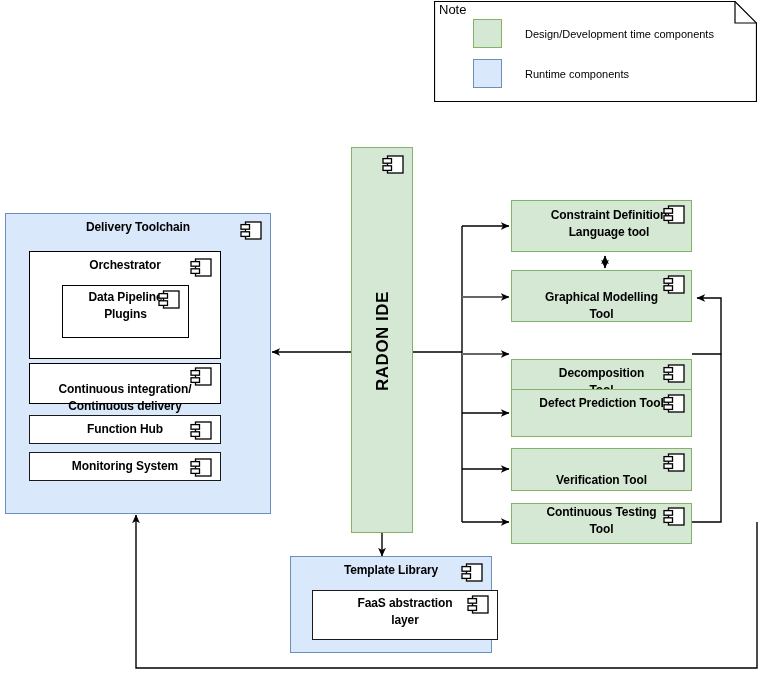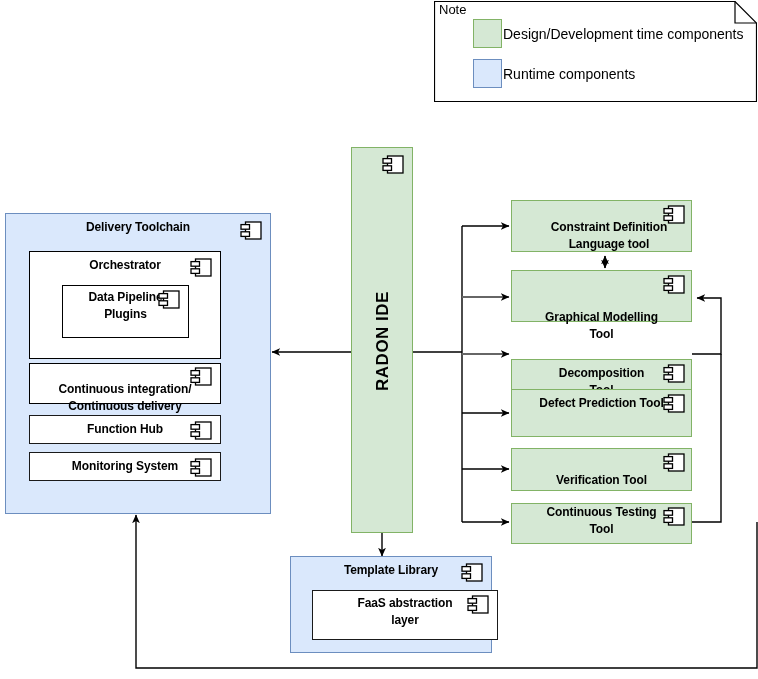--- a/index.html
+++ b/index.html
@@ -59,21 +59,21 @@
     position:absolute;left:434px;top:1px;width:323px;height:101px;
     box-sizing:border-box;
     border-radius:23px;
   }
   #note .note-shape{position:absolute;left:0;top:0;width:100%;height:100%;}
   #note .note-title{
     position:absolute;left:5px;top:1px;font-size:13px;font-weight:normal;
   }
   .legend-row{position:absolute;display:flex;align-items:center;}
   .legend-sw{width:29px;height:29px;box-sizing:border-box;}
-  .legend-tx{margin-left:1px;font-size:14px;font-weight:normal;white-space:nowrap;}
+  .legend-tx{margin-left:23px;font-size:11px;font-weight:normal;white-space:nowrap;}
 
   
   #wires{position:absolute;left:0;top:0;width:758px;height:679px;pointer-events:none;}
 </style>
 </head>
 <body>
 
 <div id="canvas">
 
   <svg id="wires" viewBox="0 0 758 679" xmlns="http://www.w3.org/2000/svg">
@@ -262,35 +262,35 @@
     <span class="uml-icon" style="right:8px;top:4px;">
       <svg viewBox="0 0 22 19" xmlns="http://www.w3.org/2000/svg">
         <rect x="5.5" y="1" width="15.5" height="17" fill="#ffffff" stroke="#000000" stroke-width="1.3"></rect>
         <rect x="1" y="3.6" width="8.5" height="4.6" fill="#ffffff" stroke="#000000" stroke-width="1.3"></rect>
         <rect x="1" y="10.8" width="8.5" height="4.6" fill="#ffffff" stroke="#000000" stroke-width="1.3"></rect>
       </svg>
     </span>
   </div>
 
   <div class="comp green titled" style="left:511px;top:200px;width:181px;height:52px;">
-    <span class="label" style="padding-top:18px;margin-left:15px;">
+    <span class="label" style="padding-top:6px;margin-left:15px;">
       <span>Constraint Definition</span><br>
       <span>Language tool</span>
     </span>
     <span class="uml-icon" style="right:6px;top:4px;">
       <svg viewBox="0 0 22 19" xmlns="http://www.w3.org/2000/svg">
         <rect x="5.5" y="1" width="15.5" height="17" fill="#ffffff" stroke="#000000" stroke-width="1.3"></rect>
         <rect x="1" y="3.6" width="8.5" height="4.6" fill="#ffffff" stroke="#000000" stroke-width="1.3"></rect>
         <rect x="1" y="10.8" width="8.5" height="4.6" fill="#ffffff" stroke="#000000" stroke-width="1.3"></rect>
       </svg>
     </span>
   </div>
 
   <div class="comp green titled" style="left:511px;top:270px;width:181px;height:52px;">
-    <span class="label" style="padding-top:18px;margin-top:20px;">
+    <span class="label" style="padding-top:18px;">
       <span>Graphical Modelling</span><br>
       <span>Tool</span>
     </span>
     <span class="uml-icon" style="right:6px;top:4px;">
       <svg viewBox="0 0 22 19" xmlns="http://www.w3.org/2000/svg">
         <rect x="5.5" y="1" width="15.5" height="17" fill="#ffffff" stroke="#000000" stroke-width="1.3"></rect>
         <rect x="1" y="3.6" width="8.5" height="4.6" fill="#ffffff" stroke="#000000" stroke-width="1.3"></rect>
         <rect x="1" y="10.8" width="8.5" height="4.6" fill="#ffffff" stroke="#000000" stroke-width="1.3"></rect>
       </svg>
     </span>

